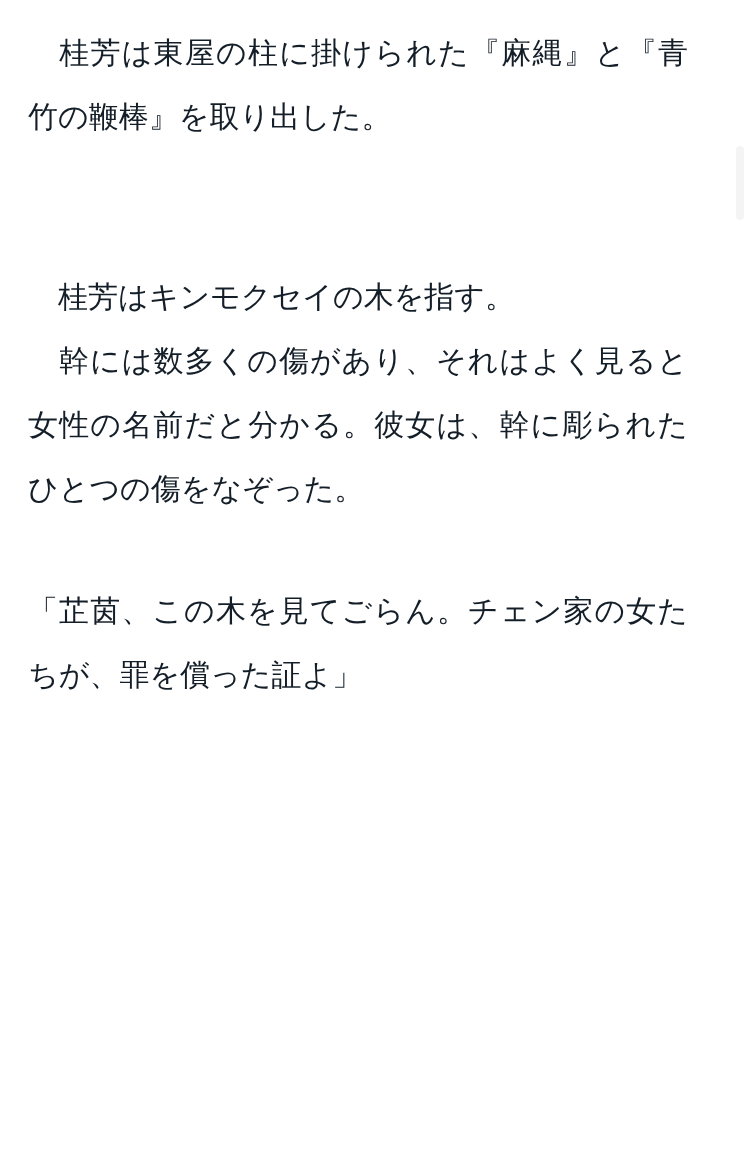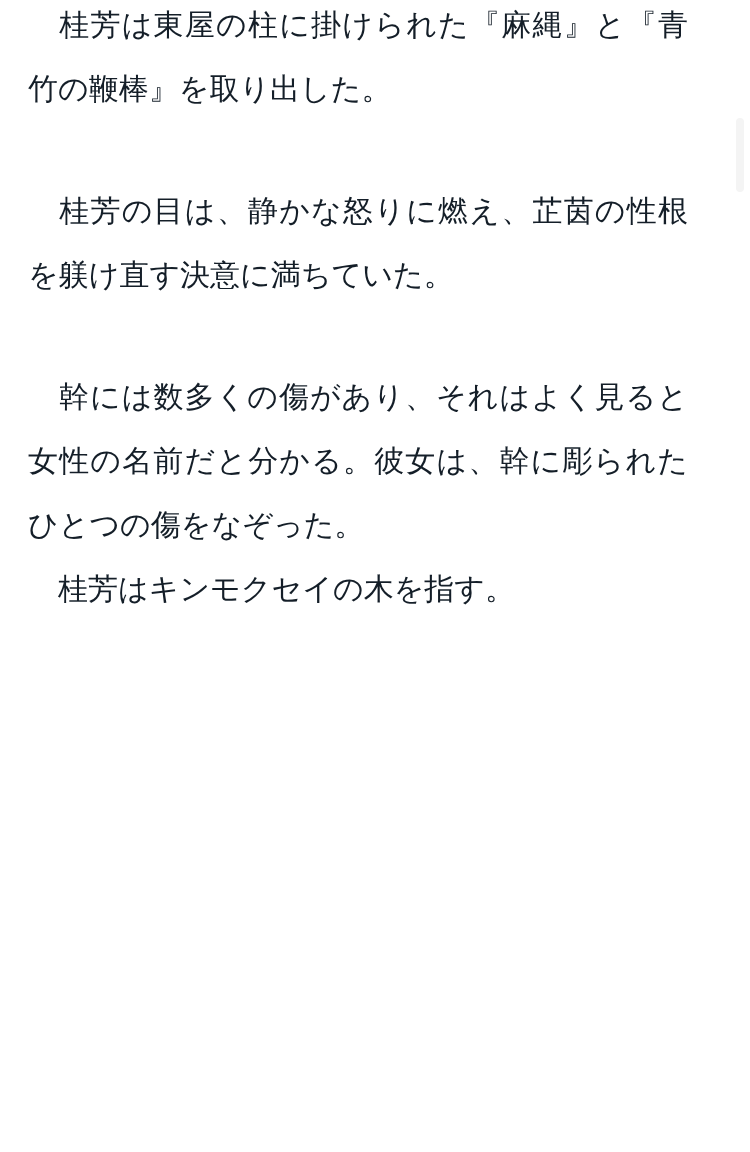--- a/index.html
+++ b/index.html
@@ -11,20 +11,21 @@
     height: 1152px;
     background: #ffffff;
     overflow: hidden;
     position: relative;
     font-family: "Liberation Sans", sans-serif;
   }
   .reader-page {
     position: absolute;
     inset: 0;
     overflow: hidden;
+    margin-top: 28px;
   }
   .novel-text {
     margin: -7px 0 0 28px;
     width: 660px;
     font-size: 30px;
     line-height: 64px;
     letter-spacing: 0;
     text-align: justify;
     word-break: normal;
     overflow-wrap: break-word;
@@ -46,20 +47,20 @@
     border-radius: 4px;
   }
 </style>
 </head>
 <body style="background: rgb(255, 255, 255);">
 
 <main class="reader-page">
   <article class="novel-text" style="color: rgb(20, 30, 40);">
       <p class="line">　桂芳は東屋の柱に掛けられた『麻縄』と『青竹の鞭棒』を取り出した。</p>
       <p class="blank"></p>
-      <p class="line">　桂芳の目は、静かな怒りに燃え、芷茵の性根を躾け直す決意に満ちていた。</p>
       <p class="blank"></p>
+      <p class="line">　桂芳はキンモクセイの木を指す。</p>
       <p class="line">　幹には数多くの傷があり、それはよく見ると女性の名前だと分かる。彼女は、幹に彫られたひとつの傷をなぞった。</p>
-      <p class="line">　桂芳はキンモクセイの木を指す。</p>
       <p class="blank"></p>
+      <p class="line">「芷茵、この木を見てごらん。チェン家の女たちが、罪を償った証よ」</p>
     </article>
   <div class="scrollbar-thumb" style="background: rgb(244, 244, 244);"></div>
 </main>
 
 </body></html>

